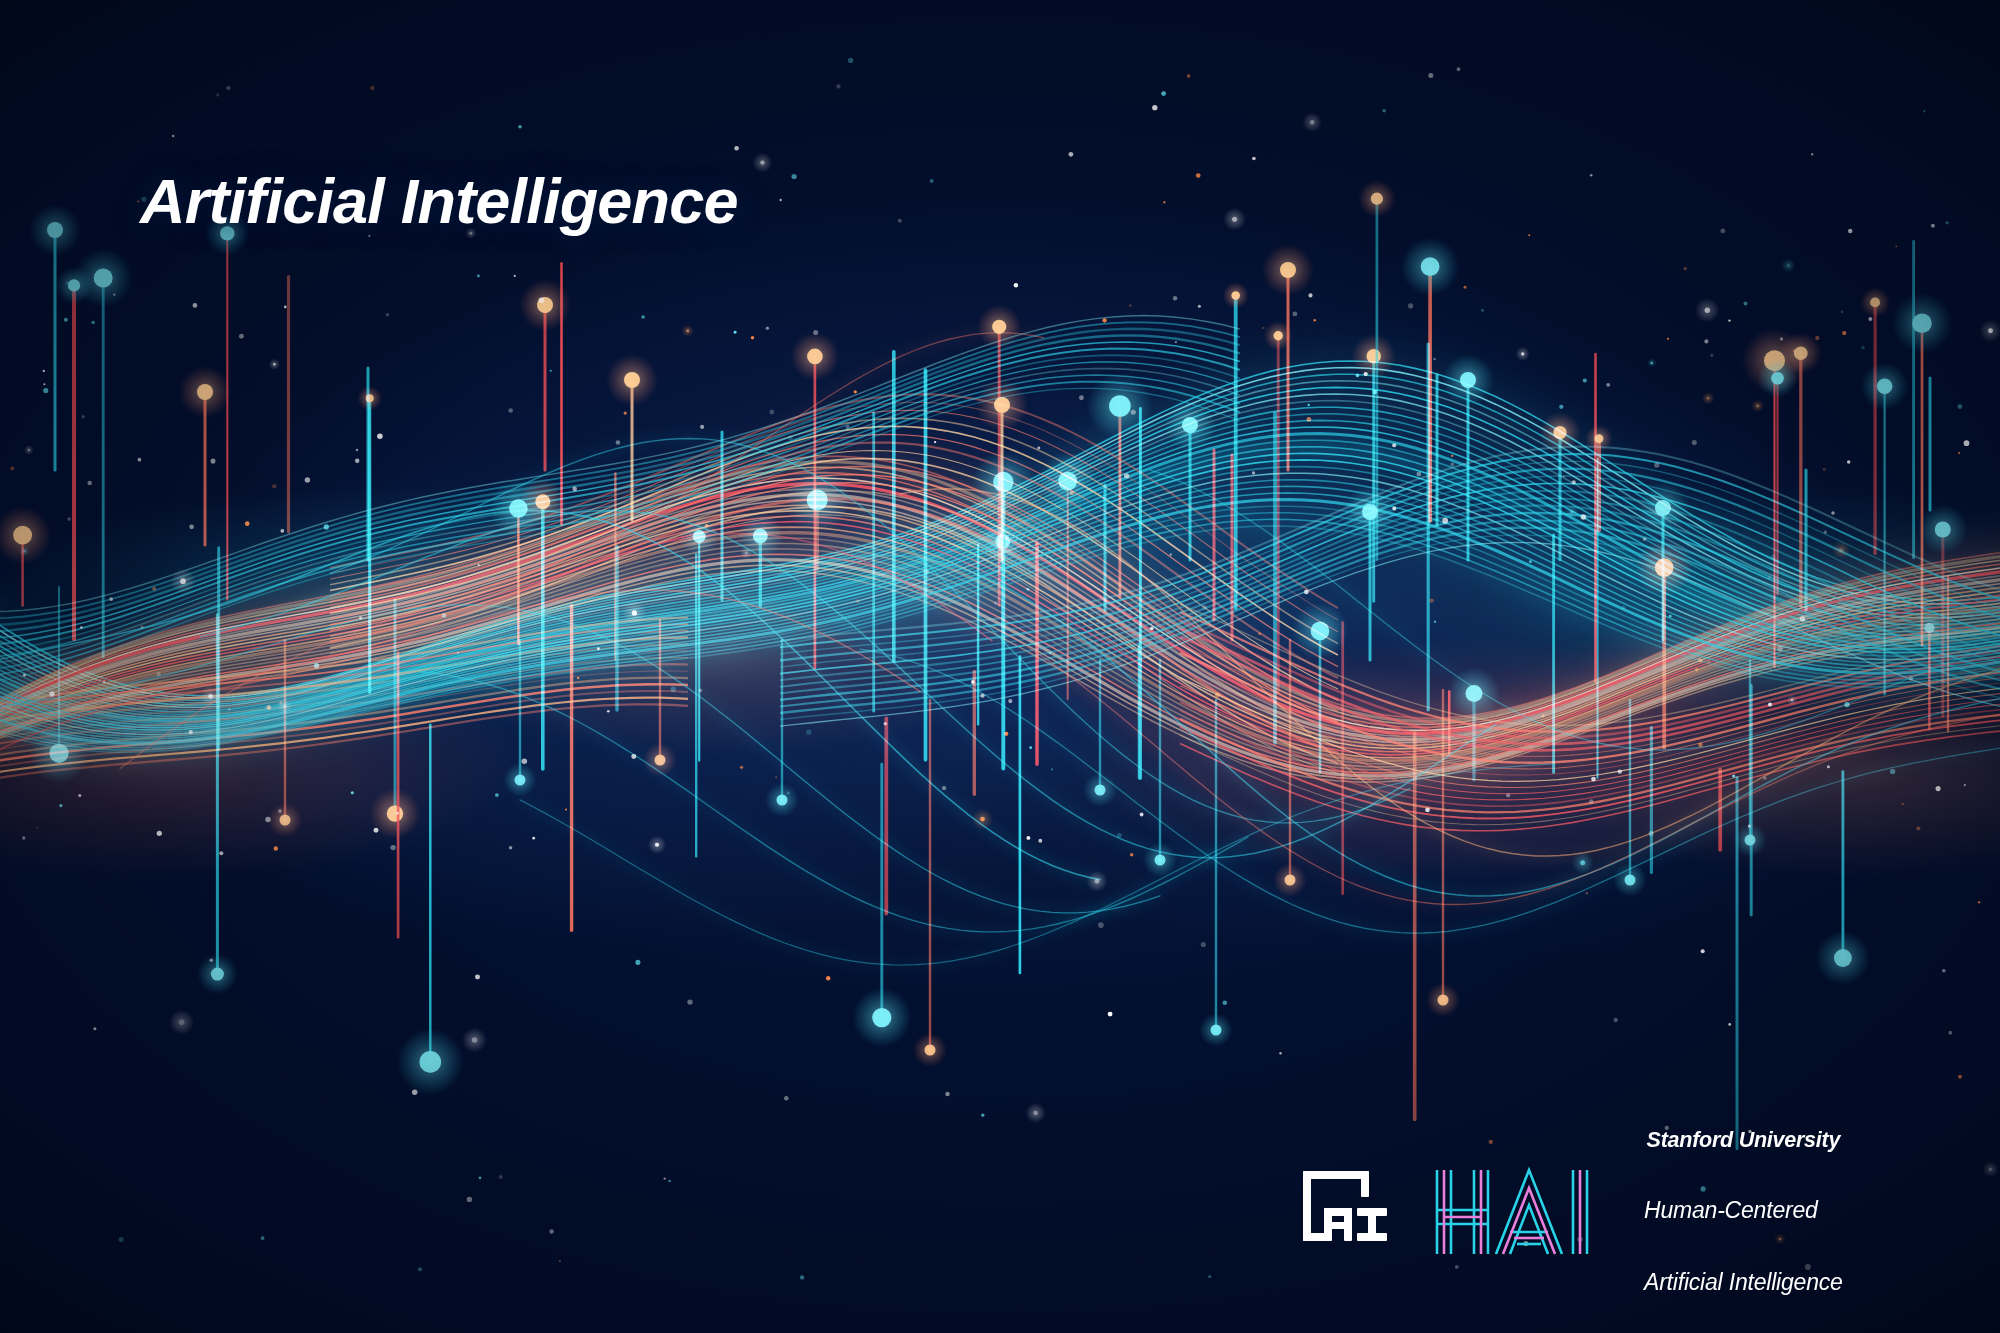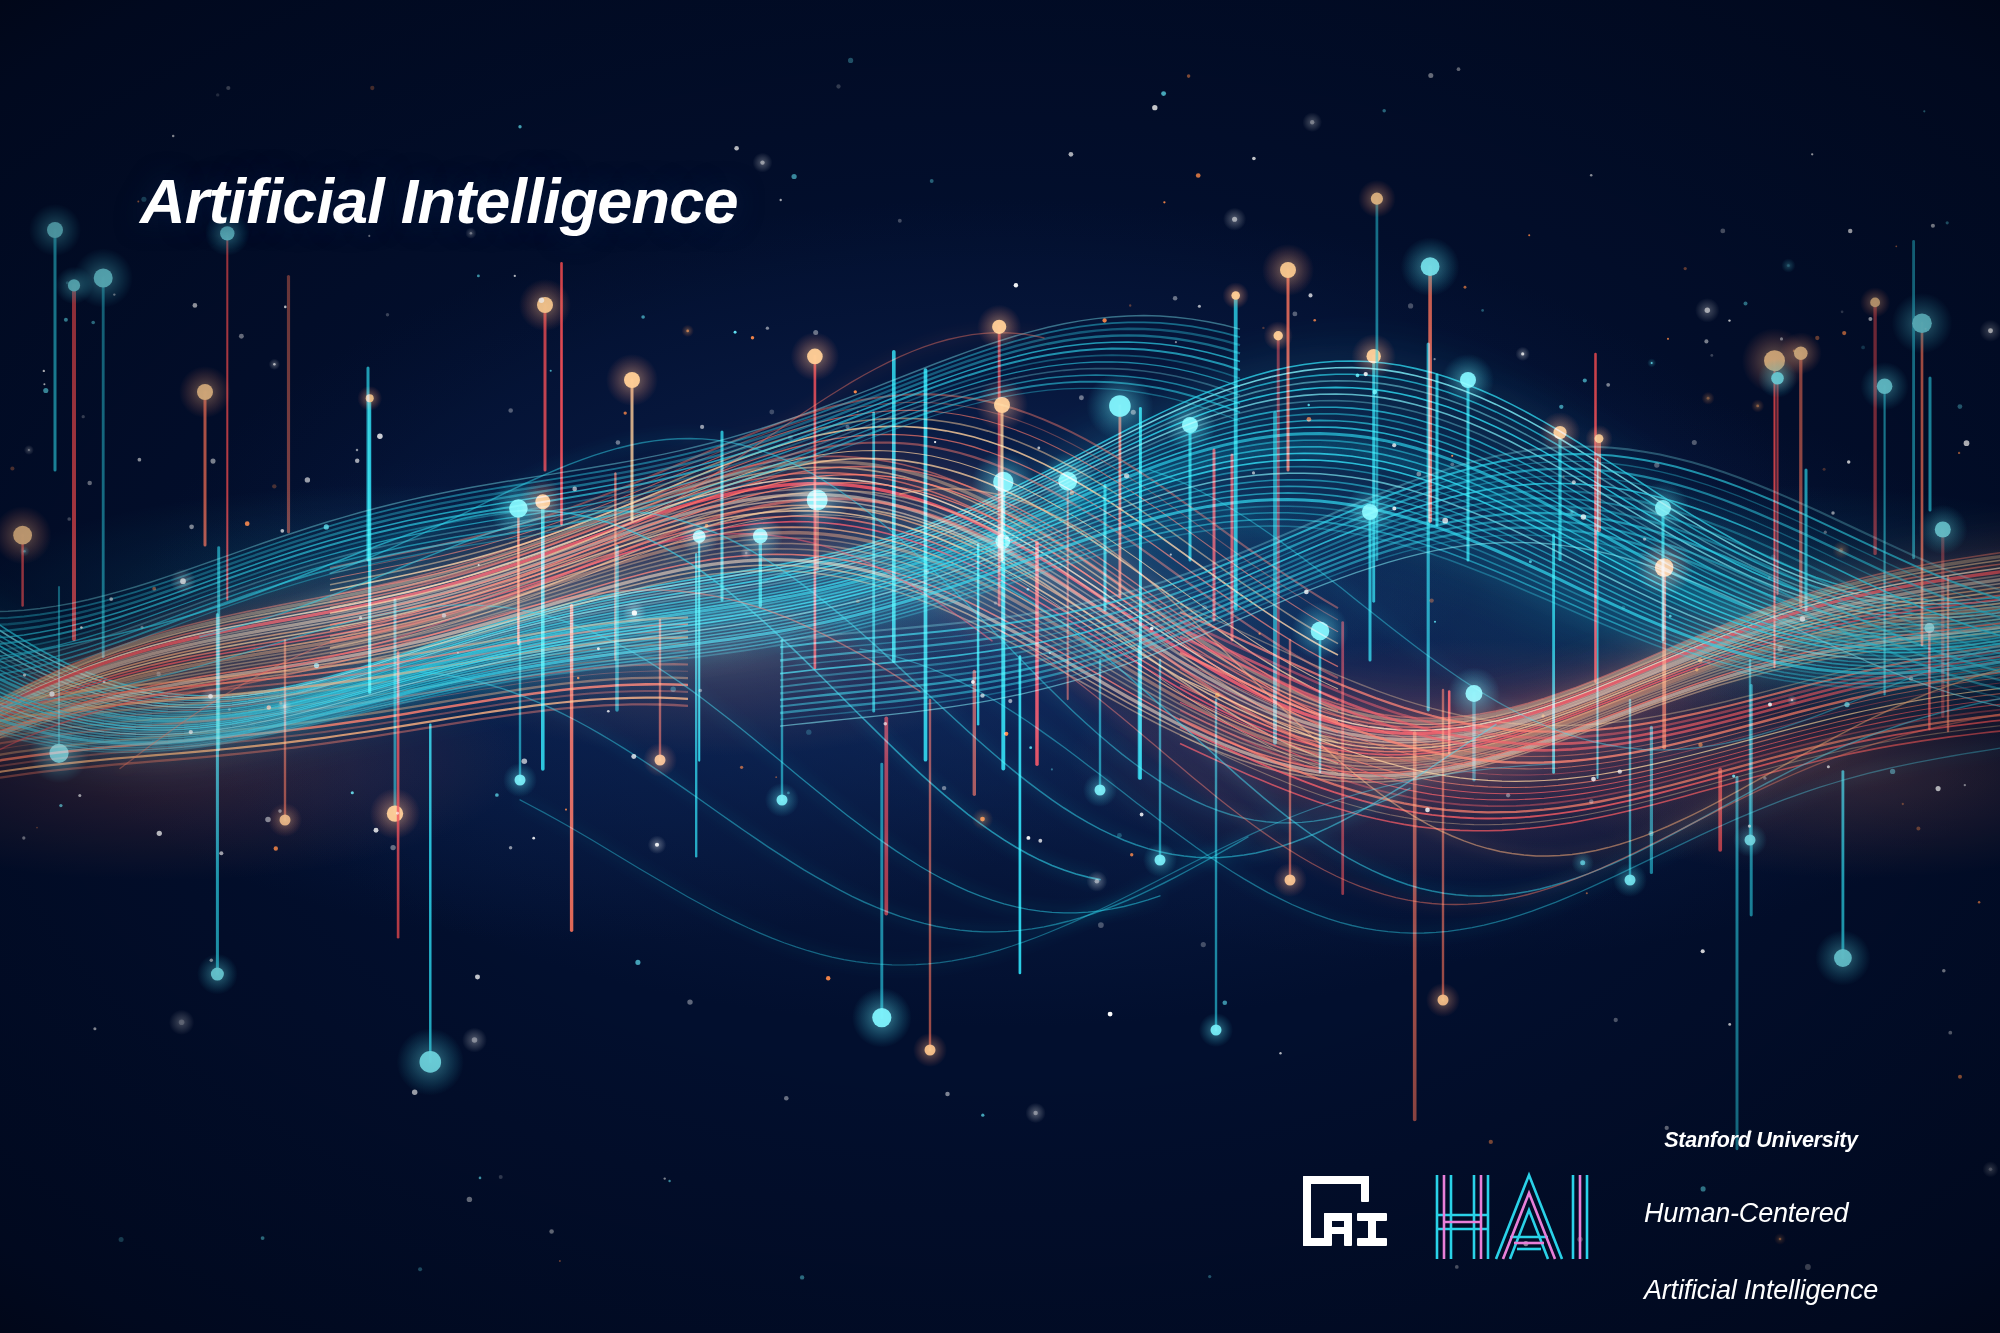--- a/index.html
+++ b/index.html
@@ -81,21 +81,21 @@
   }
   #ai-index-logo{width:90px;height:88px;flex:0 0 auto;}
   #hai-logo{width:185px;height:92px;flex:0 0 auto;margin-left:42px;}
   #org-text{
     margin-left:27px;
     color:#ffffff;
     line-height:1.30;
     white-space:pre;
   }
   #org-text .org-l1{font-size:21.5px;font-weight:700;letter-spacing:-0.25px;display:block;text-align:center;}
-  #org-text .org-l2,#org-text .org-l3{font-size:27px;font-weight:400;letter-spacing:-0.2px;display:block;}
+  #org-text .org-l2,#org-text .org-l3{font-size:23px;font-weight:400;letter-spacing:-0.2px;display:block;}
 </style>
 </head>
 <body>
 
 <div id="stage">
 
   <div class="bg-base"></div>
   <div class="glow-center"></div>
 
   <svg class="layer" viewBox="0 0 2000 1333" preserveAspectRatio="none">

